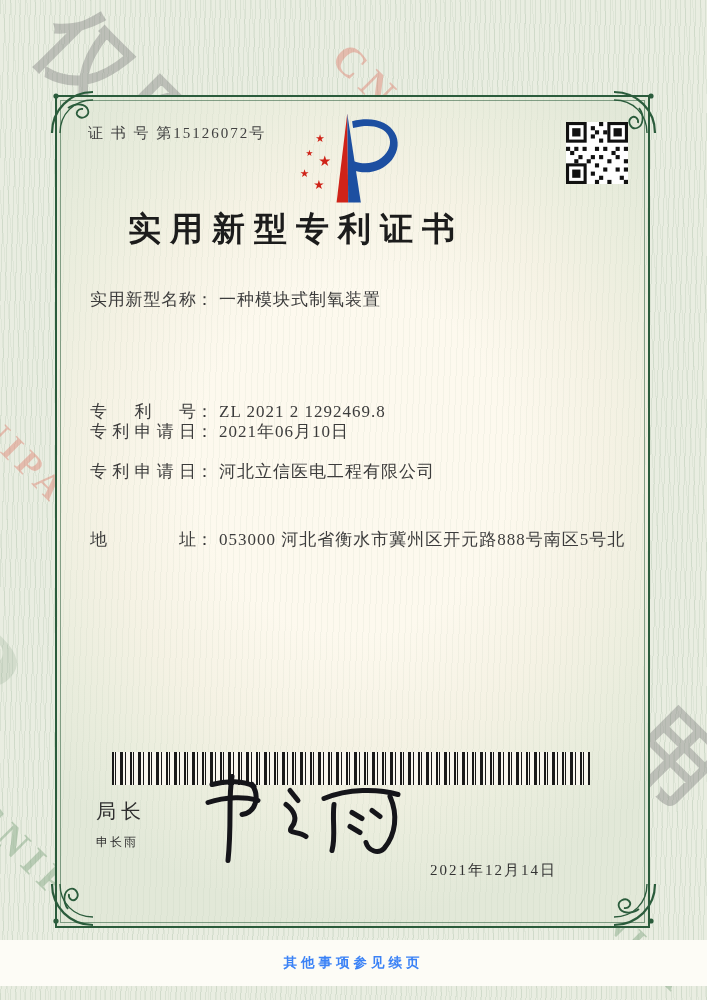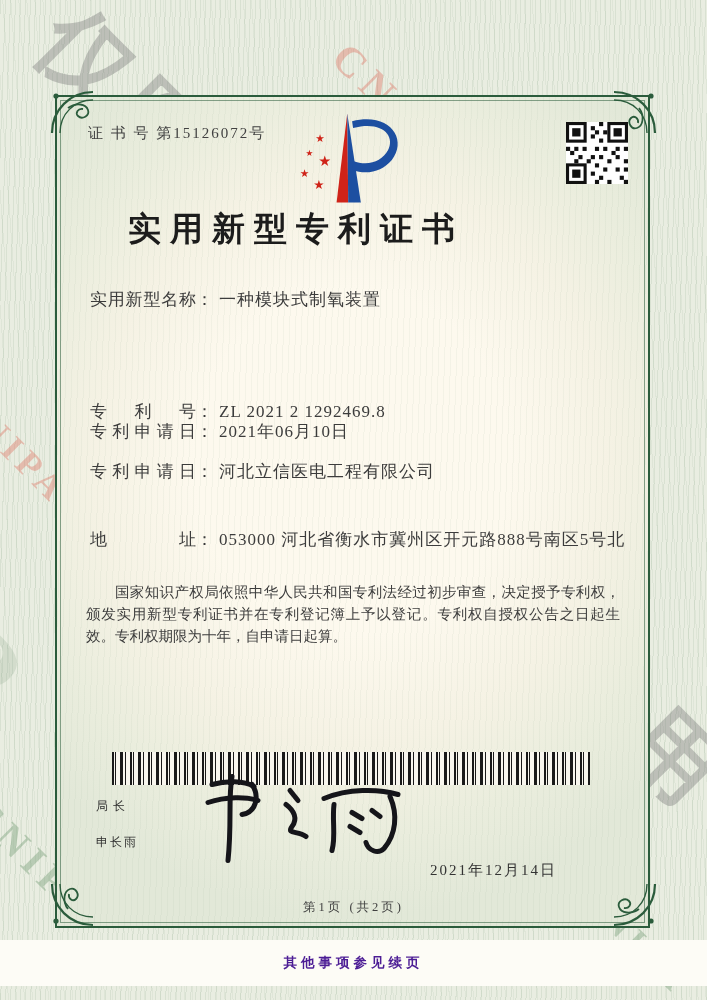--- a/index.html
+++ b/index.html
@@ -56,30 +56,30 @@
   .paras{left:86px;top:581px;width:534px;font-size:14.5px;line-height:1.52;text-align:justify;color:#3d3d3d;}
   .paras p{margin:0 0 6px 0;text-indent:2em;}
   .barcode{
     left:112px;top:752px;width:478px;height:33px;
     background:repeating-linear-gradient(90deg,
       #1a1a1a 0 2px,#f8f6ee 2px 3px,
       #1a1a1a 3px 4px,#f8f6ee 4px 8px,
       #1a1a1a 8px 11px,#f8f6ee 11px 13px,
       #1a1a1a 13px 14px,#f8f6ee 14px 18px);
   }
-  .director-label{left:96px;top:798px;font-size:12px;letter-spacing:5px;color:#2f2f2f;}
+  .director-label{left:96px;top:798px;font-size:20px;letter-spacing:5px;color:#2f2f2f;}
   .director-name{left:96px;top:834px;font-size:12px;letter-spacing:2px;color:#2f2f2f;}
   .signature{left:182px;top:770px;width:230px;height:96px;}
   .issue-date{left:430px;top:861px;width:170px;font-size:15px;letter-spacing:2px;color:#333;}
   .page-info{left:0;width:707px;top:899px;text-align:center;font-size:12.5px;letter-spacing:3px;color:#3f3f3f;}
   .footer-band{
     left:0;top:940px;width:707px;height:46px;background:#fdfcf6;
     display:flex;align-items:center;justify-content:center;
   }
-  .footer-note{font-size:13.5px;letter-spacing:4px;color:#4c1d95;font-weight:700;}
+  .footer-note{font-size:13.5px;letter-spacing:4px;color:#3b82f6;font-weight:700;}
 </style>
 </head>
 <body>
 
 <div class="page">
 
   <div class="wm wm-gray" style="left:88px;top:-8px;font-size:92px;letter-spacing:12px;">仅限</div>
   <div class="wm wm-red" style="left:355px;top:35px;font-size:42px;letter-spacing:8px;">CNIPA</div>
   <div class="wm wm-green" style="left:420px;top:255px;font-size:40px;letter-spacing:7px;">CNIPA</div>
   <div class="wm wm-gray" style="left:600px;top:618px;font-size:90px;letter-spacing:14px;">使用</div>
@@ -192,21 +192,20 @@
   </div>
   <div class="abs field" style="top:460px;">
     <span class="f-label">专利申请日</span><span class="f-colon">：</span><span class="f-value">河北立信医电工程有限公司</span>
   </div>
   <div class="abs field" style="top:504px;margin-top:24px;">
     <span class="f-label">地址</span><span class="f-colon">：</span><span class="f-value">053000 河北省衡水市冀州区开元路888号南区5号北</span>
   </div>
 
 
   <div class="abs paras">
-    <p>国家知识产权局依照中华人民共和国专利法经过初步审查，决定授予专利权，颁发实用新型专利证书并在专利登记簿上予以登记。专利权自授权公告之日起生效。专利权期限为十年，自申请日起算。</p>
   </div>
 
   <div class="abs barcode"></div>
 
   <div class="abs director-label">局长</div>
   <div class="abs director-name">申长雨</div>
 
   <svg class="abs signature" viewBox="0 0 230 95">
     <g fill="none" stroke="#15151a" stroke-width="5" stroke-linecap="round">
       <path d="M30 14 C44 10 62 10 72 16"></path>
@@ -219,19 +218,18 @@
       <path d="M152 34 C150 50 154 66 150 80"></path>
       <path d="M208 26 C216 44 214 64 202 78 C196 84 186 80 184 72"></path>
       <path d="M170 42 L180 48"></path>
       <path d="M168 56 L178 62"></path>
       <path d="M190 40 L198 46"></path>
     </g>
   </svg>
 
   <div class="abs issue-date">2021年12月14日</div>
 
-  <div class="abs page-info">第1页 (共2页)</div>
 
   <div class="abs footer-band">
     <span class="footer-note">其他事项参见续页</span>
   </div>
 
 </div>
 
 </body></html>

